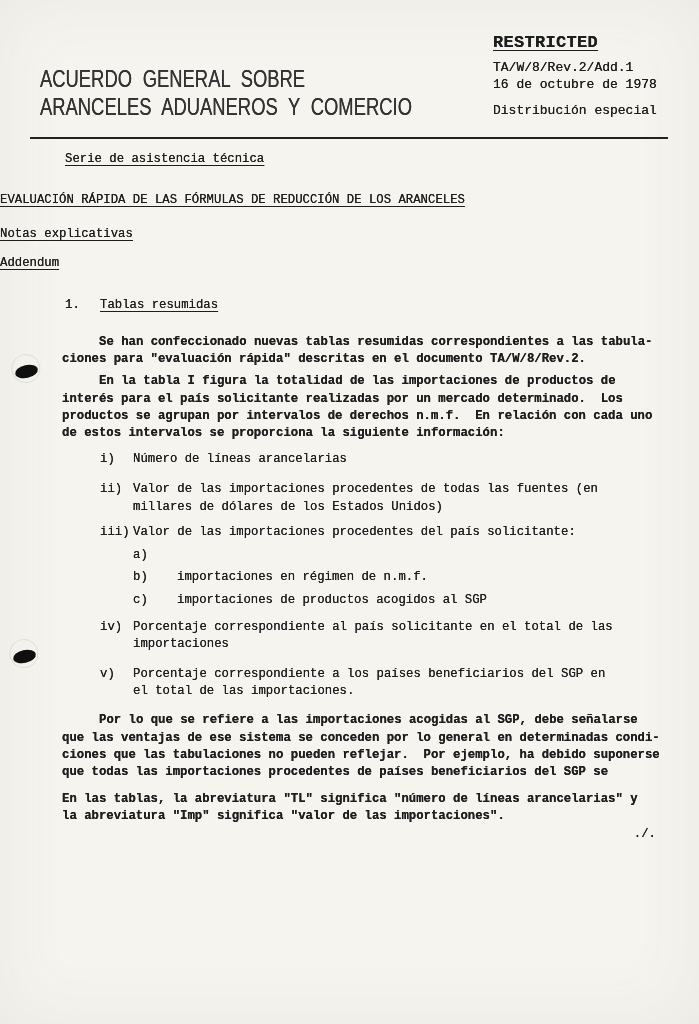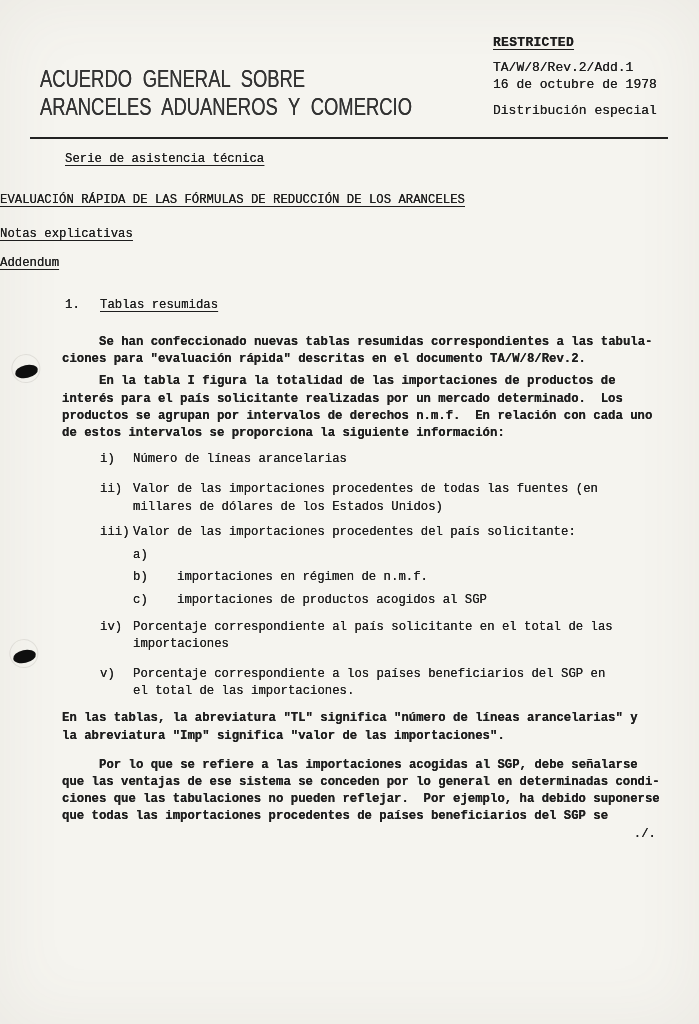--- a/index.html
+++ b/index.html
@@ -27,21 +27,21 @@
   .org{
     position:absolute;left:40px;top:66px;
     font-family:"Liberation Sans", sans-serif;
     font-size:23px;line-height:27.5px;
     color:#333;letter-spacing:0px;word-spacing:7px;
     transform:scaleX(0.8);transform-origin:left top;
     white-space:nowrap;
     text-shadow:none;
   }
   .docmeta{position:absolute;left:493px;top:34px;font-size:13px;line-height:17.5px;}
-  .restricted{font-weight:bold;font-size:13px;letter-spacing:0.3px;text-decoration:underline;text-underline-offset:3px;margin-bottom:7px;}
+  .restricted{font-weight:bold;font-size:17px;letter-spacing:0.3px;text-decoration:underline;text-underline-offset:3px;margin-bottom:7px;}
   .dist{margin-top:8px;}
   .rule{position:absolute;left:30px;right:31px;top:137px;height:2px;background:#222;}
 
   
   .docbody{padding:0 11px 0 62px;}
   .underline{text-decoration:underline;text-underline-offset:3px;text-decoration-thickness:1px;}
   .series{margin-top:12px;margin-left:3px;}
   .center{margin-left:-62px;margin-right:-27px;text-align:left;}
   .title{margin-top:24px;}
   .subtitle{margin-top:17px;}
@@ -138,23 +138,23 @@
       <span class="marker">iv)</span>
       <span class="litext">Porcentaje correspondiente al país solicitante en el total de las
 importaciones</span>
     </div>
     <div class="li mt13">
       <span class="marker">v)</span>
       <span class="litext">Porcentaje correspondiente a los países beneficiarios del SGP en
 el total de las importaciones.</span>
     </div>
 
-    <p class="para p4">En las tablas, la abreviatura "TL" significa "número de líneas arancelarias" y
-la abreviatura "Imp" significa "valor de las importaciones".</p>
     <p class="para indent p5">Por lo que se refiere a las importaciones acogidas al SGP, debe señalarse
 que las ventajas de ese sistema se conceden por lo general en determinadas condi-
 ciones que las tabulaciones no pueden reflejar.  Por ejemplo, ha debido suponerse
 que todas las importaciones procedentes de países beneficiarios del SGP se</p>
+    <p class="para p4">En las tablas, la abreviatura "TL" significa "número de líneas arancelarias" y
+la abreviatura "Imp" significa "valor de las importaciones".</p>
 
     <div class="contmark">./.</div>
 
   </div>
 </div>
 
 </body></html>

